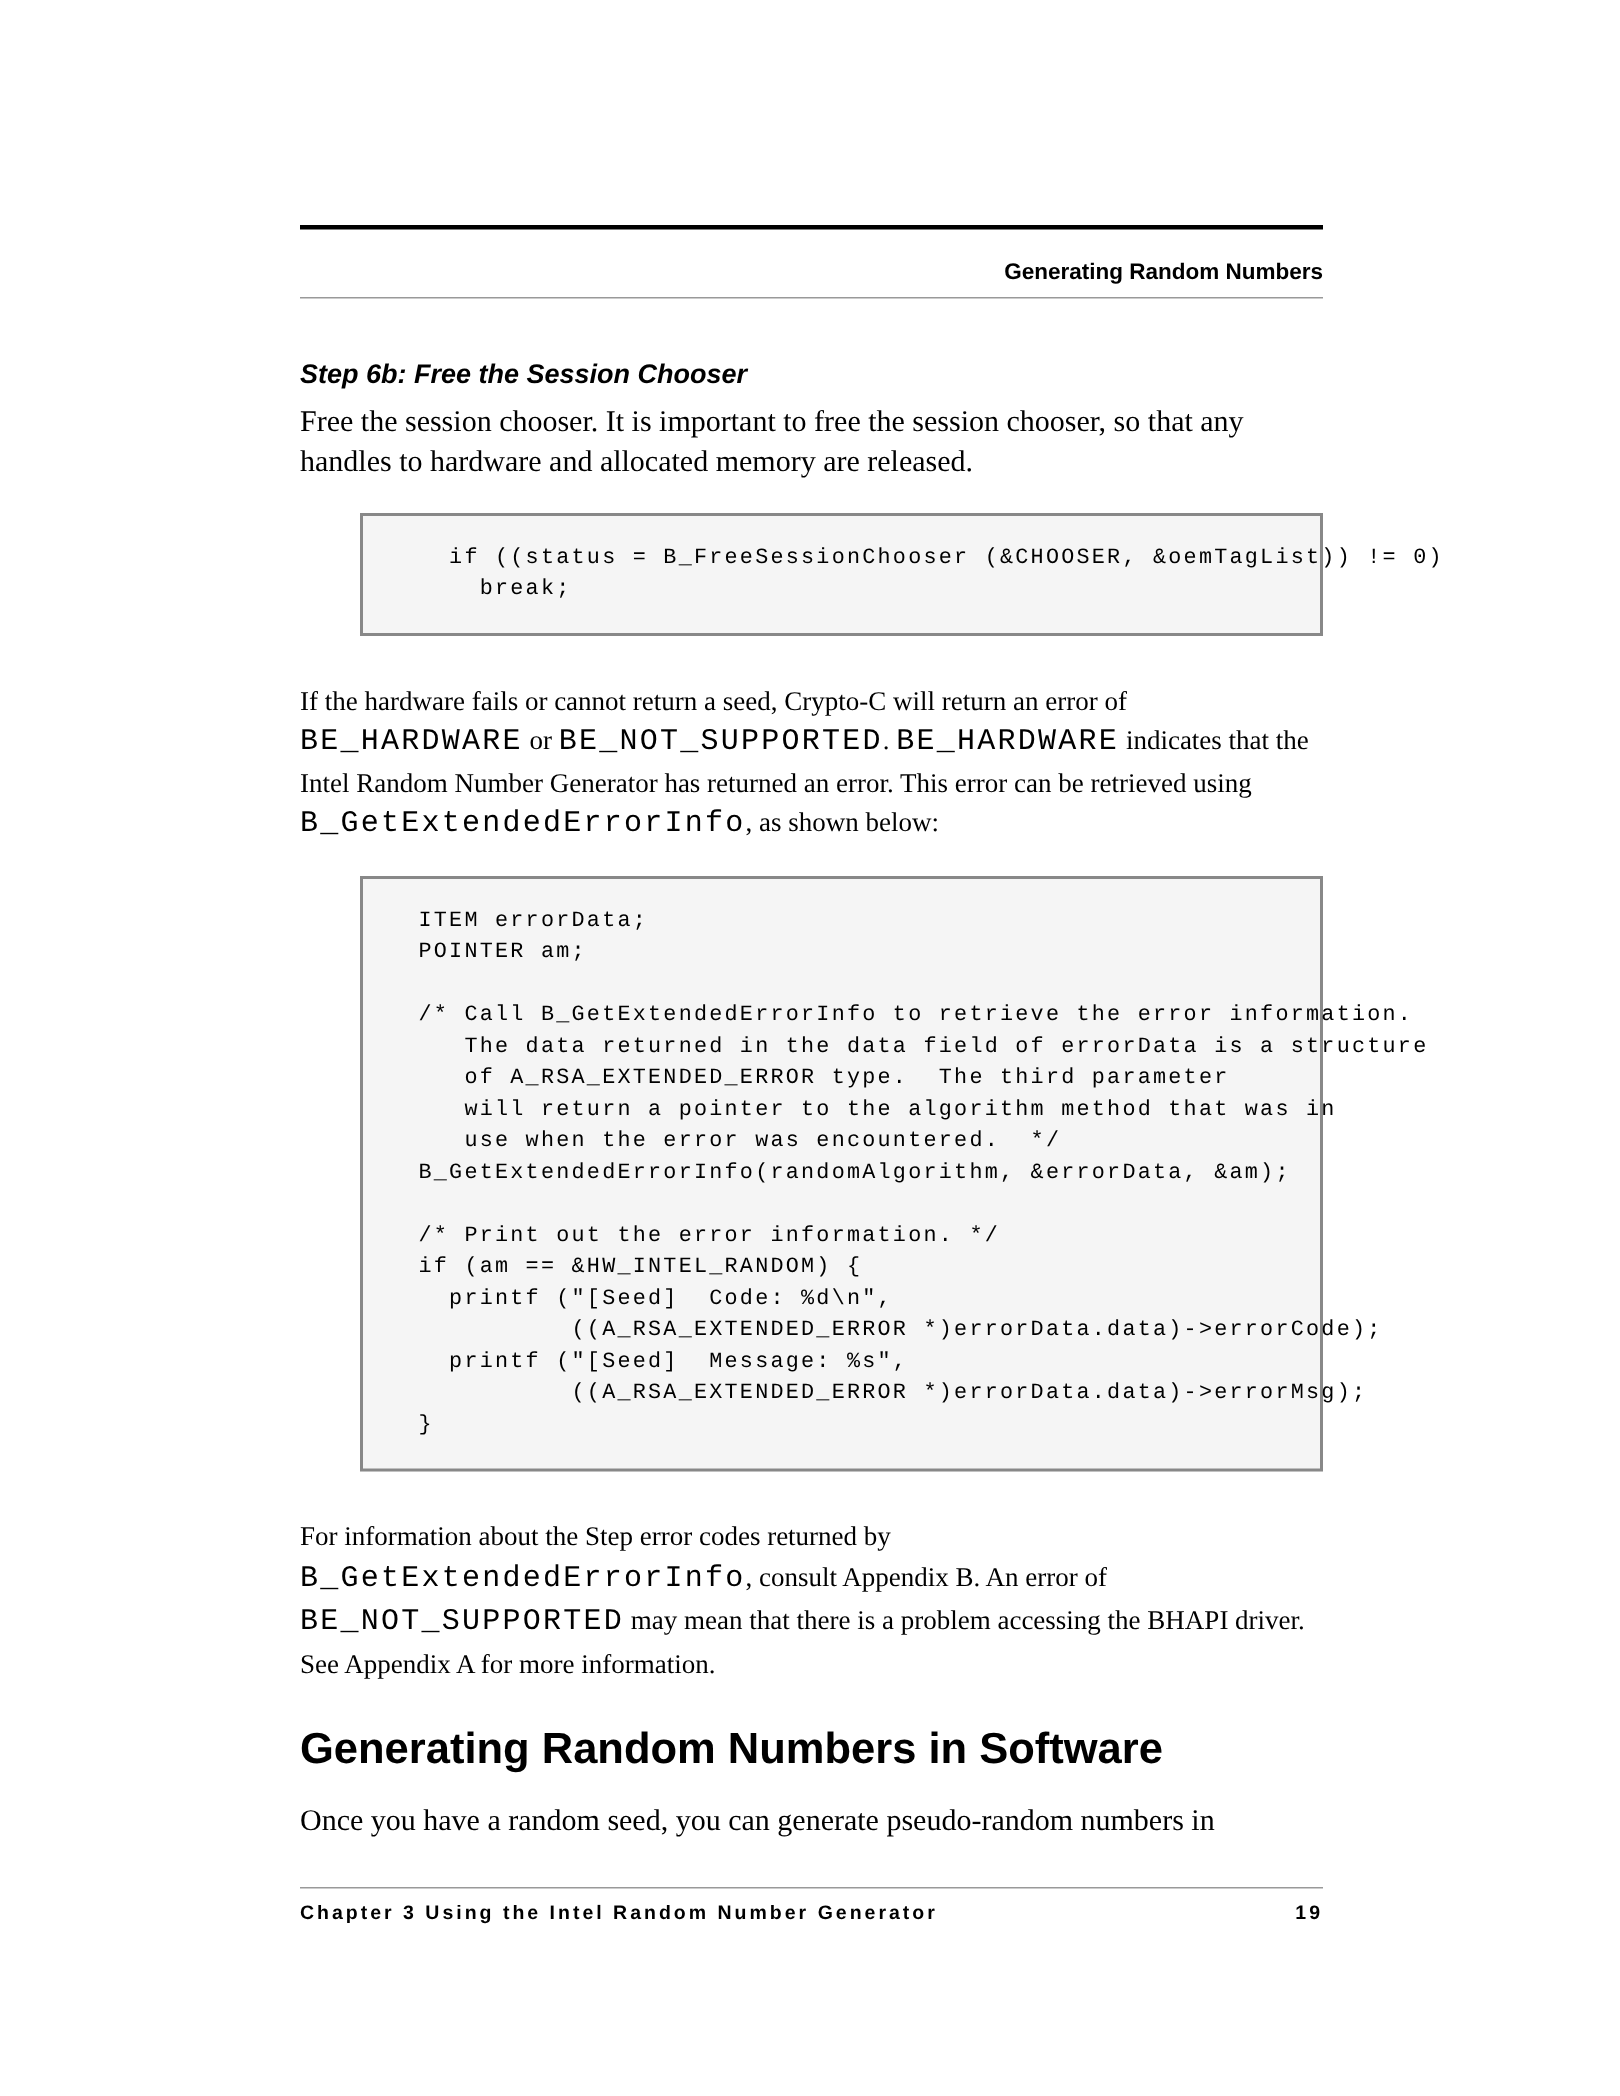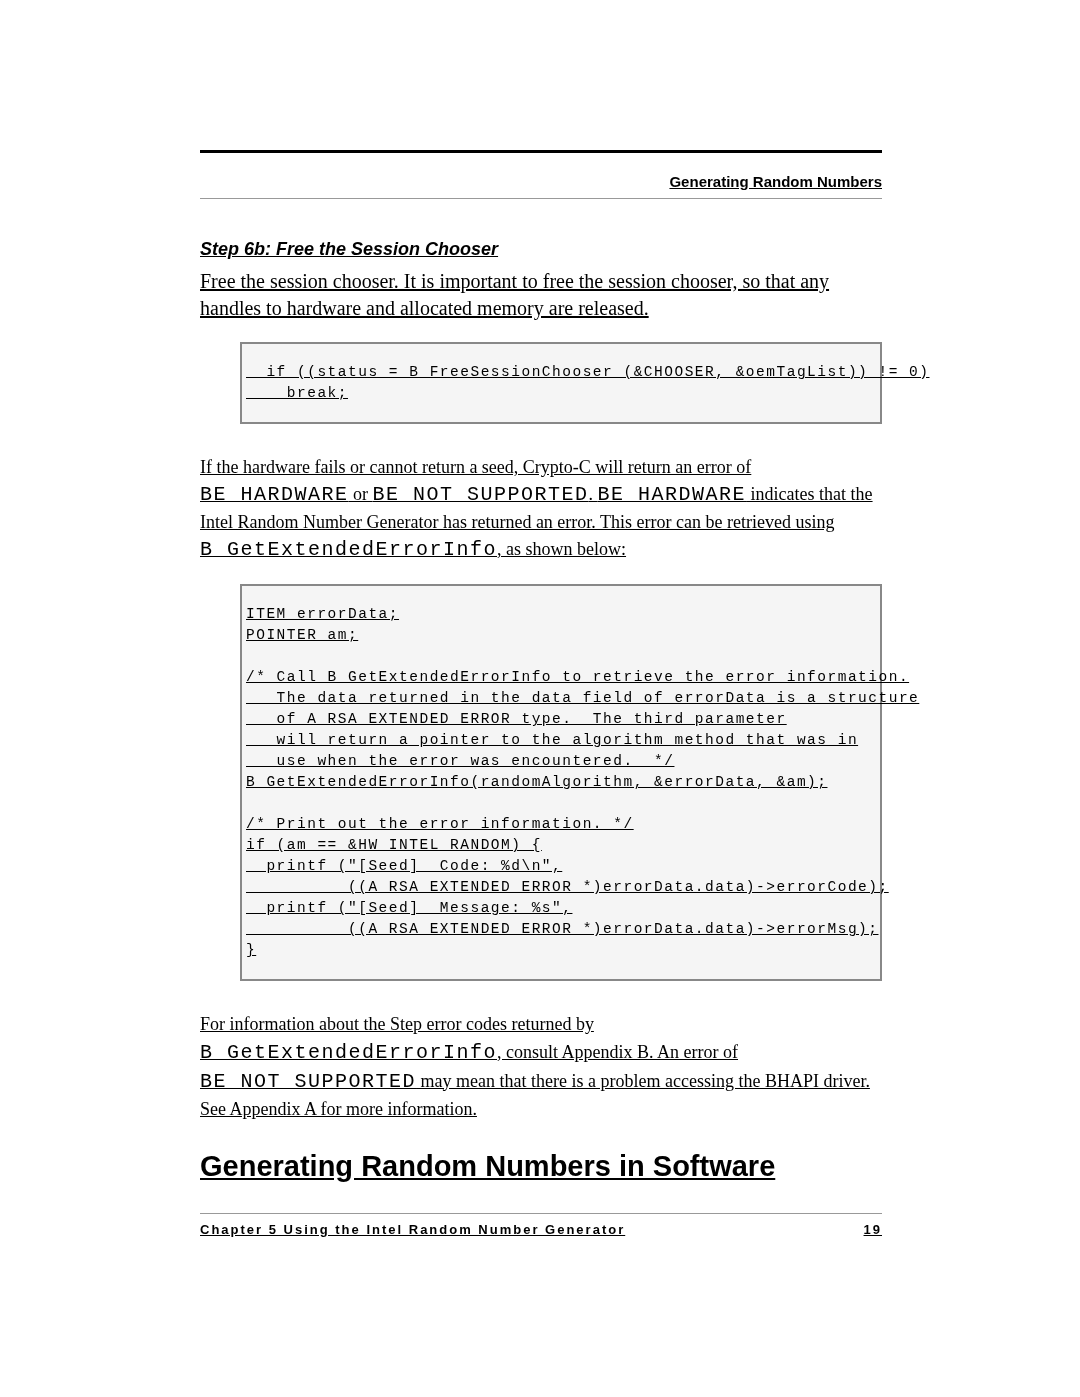--- a/index.html
+++ b/index.html
@@ -8,21 +8,20 @@
     background: #fff;
     font-family: "Times New Roman", Times, serif;
     color: #000;
   }
   .page {
     width: 1012px;
     height: 1397px;
     box-sizing: border-box;
     padding: 150px 130px 60px 200px;
     position: relative;
-    text-decoration: underline;
   }
   .top-rule {
     border-top: 3px solid #000;
     margin-bottom: 20px;
   }
   .running-head {
     text-align: right;
     font-family: Arial, Helvetica, sans-serif;
     font-weight: bold;
     font-size: 15px;
@@ -41,21 +40,21 @@
     margin-top: 25px;
   }
   p.body {
     font-size: 20px;
     line-height: 1.35;
     margin: 0 0 20px 0;
   }
   .code-box {
     border: 2px solid #888;
     background: #f5f5f5;
-    padding: 18px 4px;
+    padding: 18px 37px;
     margin: 10px 0 30px 40px;
     font-family: "Courier New", Courier, monospace;
     font-size: 14.5px;
     letter-spacing: 1.5px;
     white-space: pre;
     line-height: 1.45;
   }
   .h2 {
     font-family: Arial, Helvetica, sans-serif;
     font-weight: bold;
@@ -128,19 +127,20 @@
           ((A_RSA_EXTENDED_ERROR *)errorData.data)-&gt;errorCode);
   printf ("[Seed]  Message: %s",
           ((A_RSA_EXTENDED_ERROR *)errorData.data)-&gt;errorMsg);
 }</div>
 
   <div class="mixed">
     <span>For information about the Step error codes returned by </span><span class="mono">B_GetExtendedErrorInfo</span><span>, consult Appendix B. An error of </span><span class="mono">BE_NOT_SUPPORTED</span><span> may mean that there is a problem accessing the BHAPI driver. See Appendix A for more information.</span>
   </div>
 
   <div class="h1">Generating Random Numbers in Software</div>
+  <p class="body">Once you have a random seed, you can generate pseudo-random numbers in</p>
 
   <div class="footer-rule"></div>
   <div class="footer">
-    <span>Chapter 5  Using the Intel Random Number Generator</span>
+    <span>Chapter 3  Using the Intel Random Number Generator</span>
     <span>19</span>
   </div>
 </div>
 
 </body></html>

